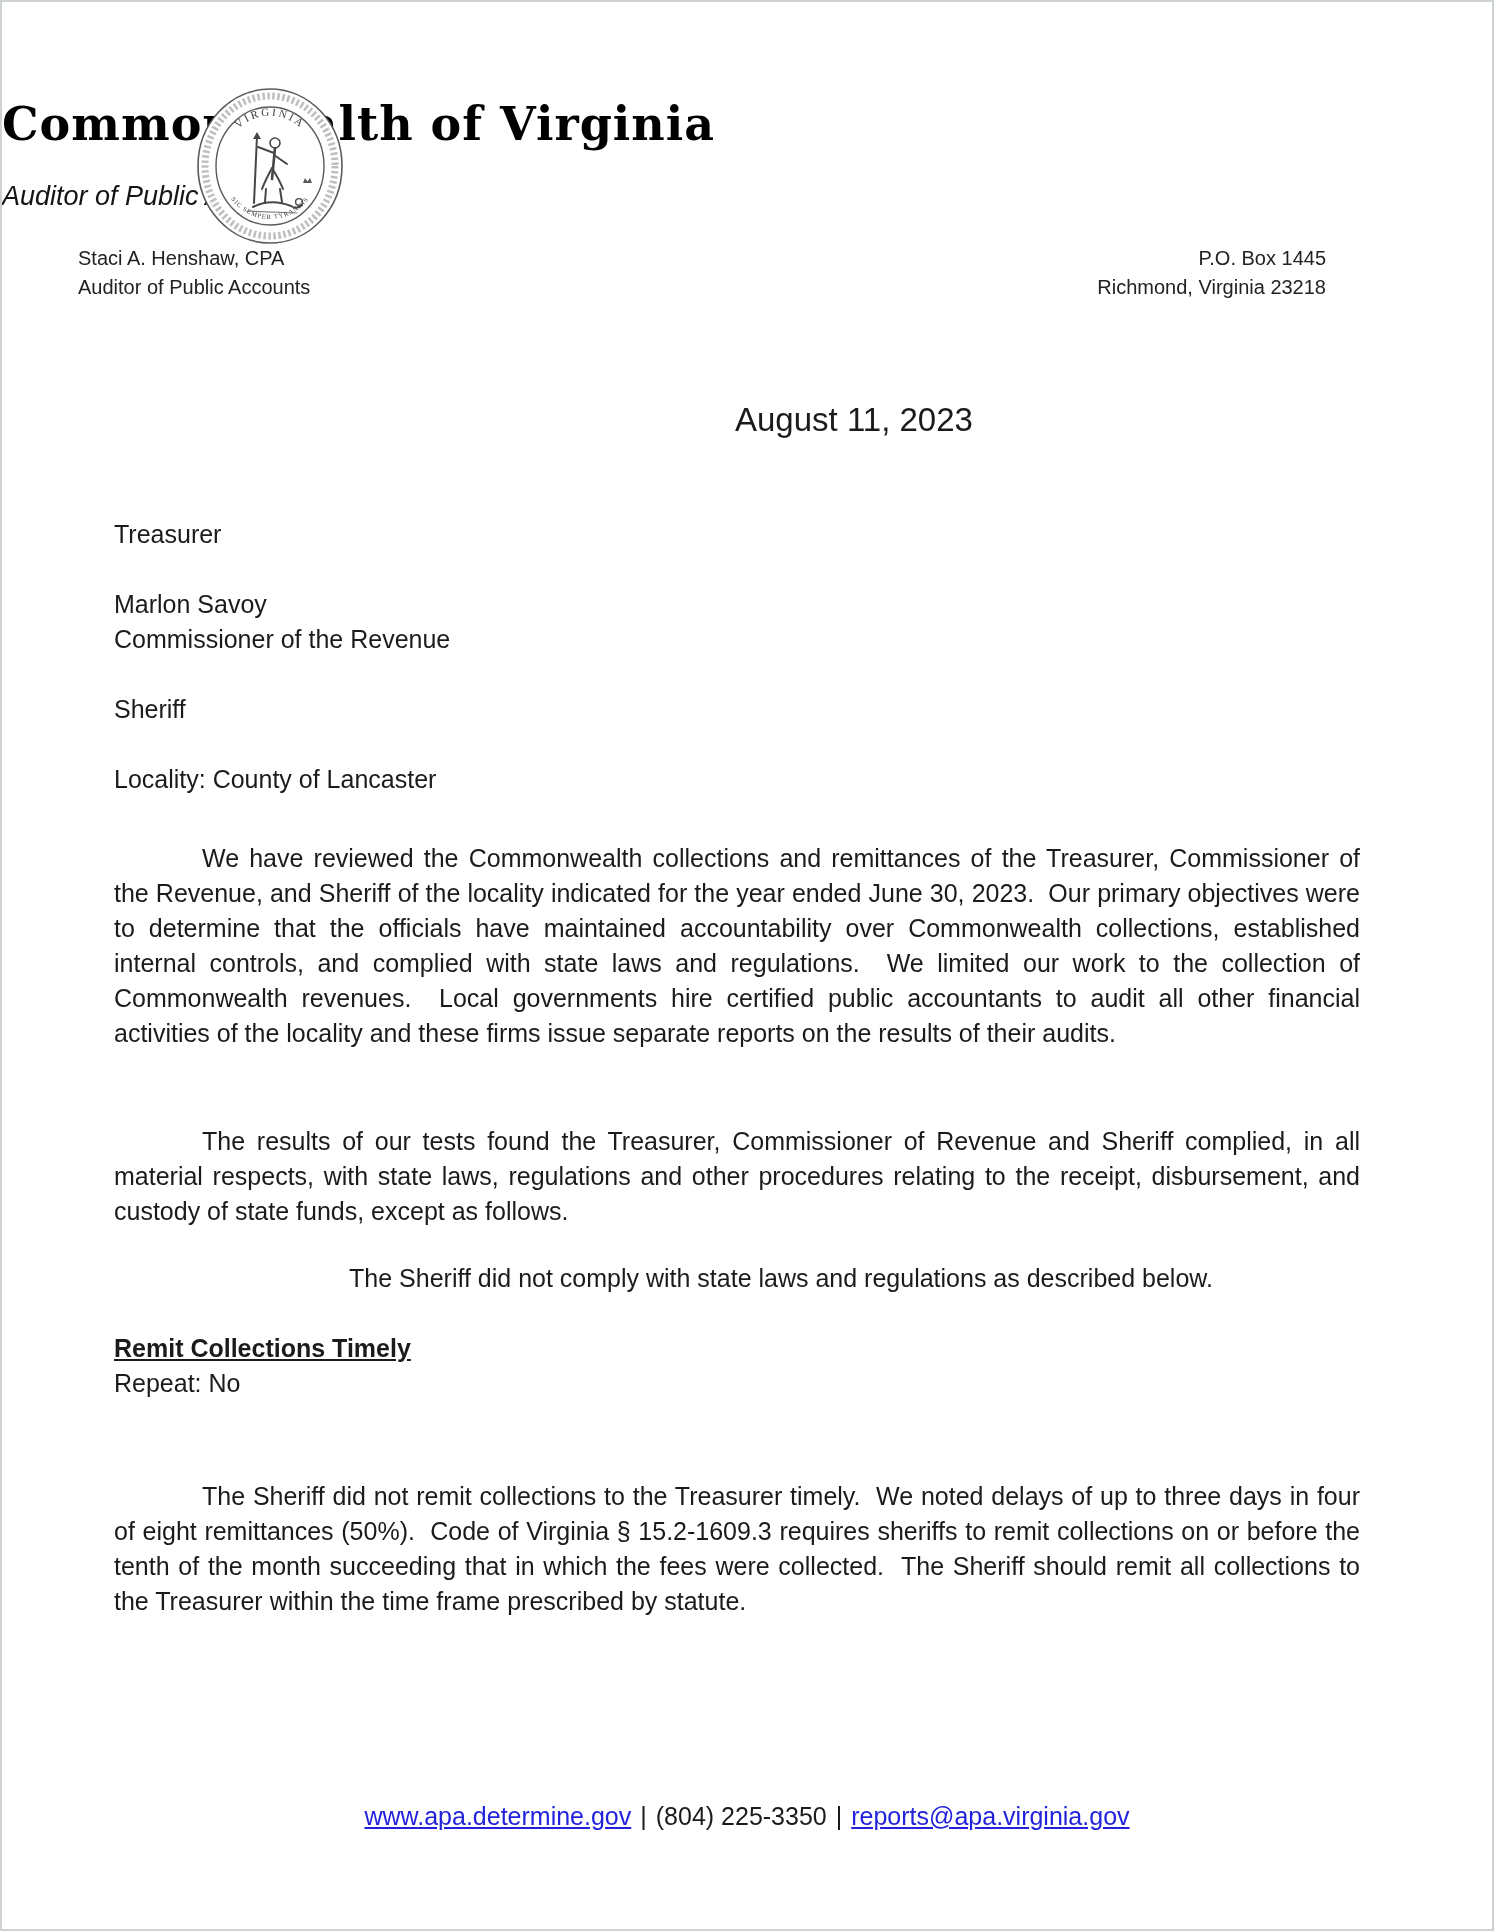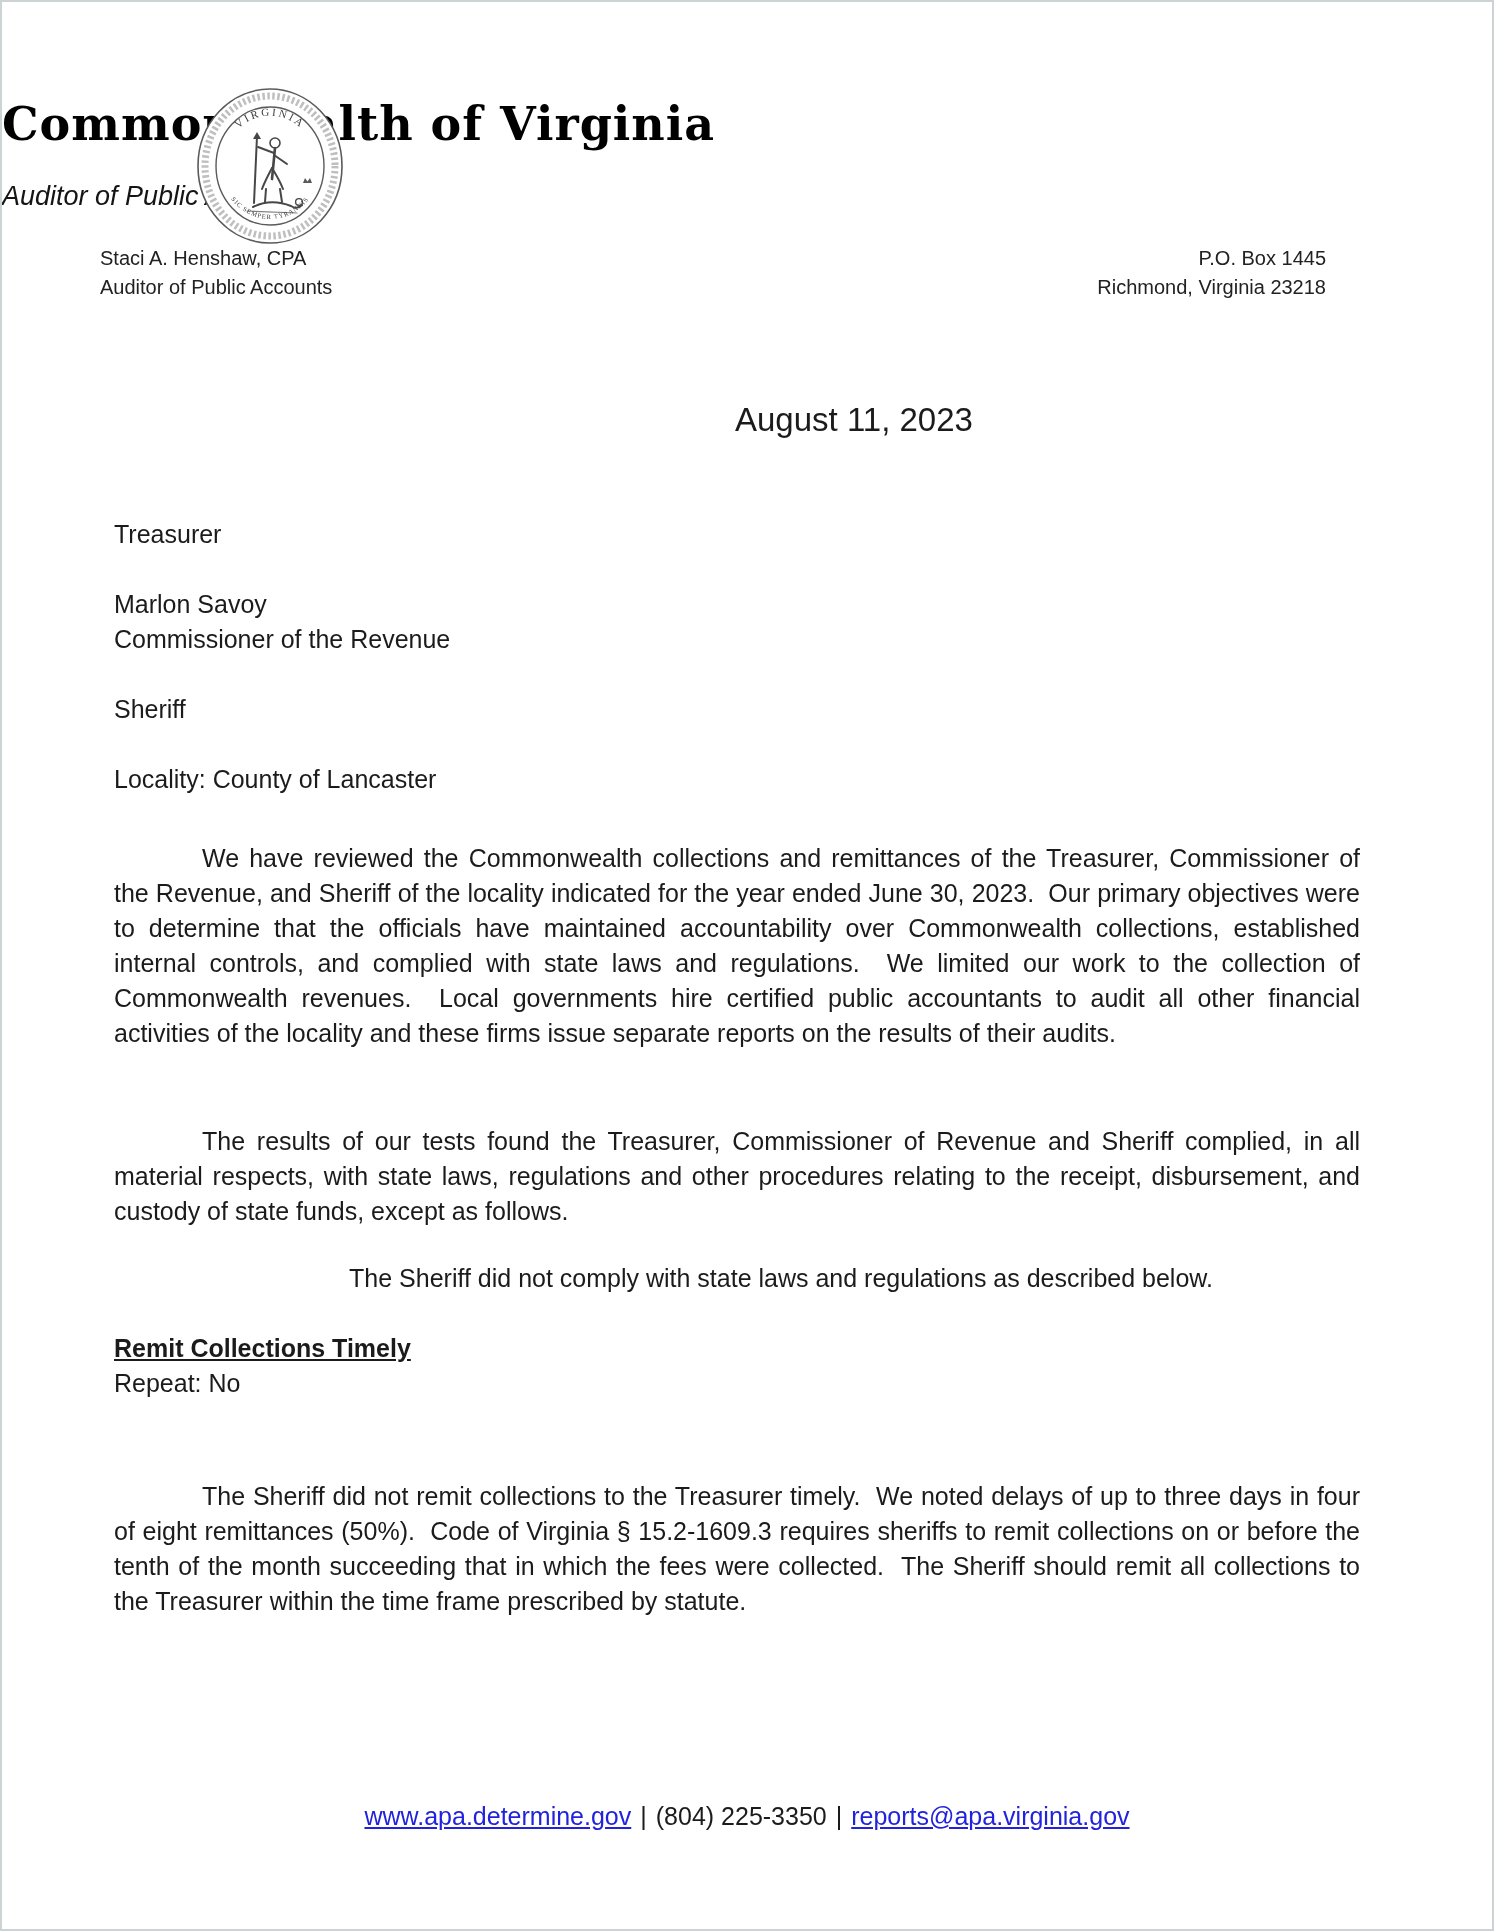--- a/index.html
+++ b/index.html
@@ -31,21 +31,21 @@
   }
   .subtitle {
     margin-top:30px;
     font-style:italic;
     font-size:27px; line-height:32px;
     color:#151515;
   }
   .contact-row {
     display:flex; justify-content:space-between;
     margin-top:32px;
-    padding:0 166px 0 98px;
+    padding:0 166px 0 76px;
     font-size:20px; line-height:29px;
     color:#222;
   }
   .contact-right { text-align:right; }
 
   
   .date-line {
     margin-top:100px;
     padding-left:733px;
     font-size:33px; line-height:35px;

